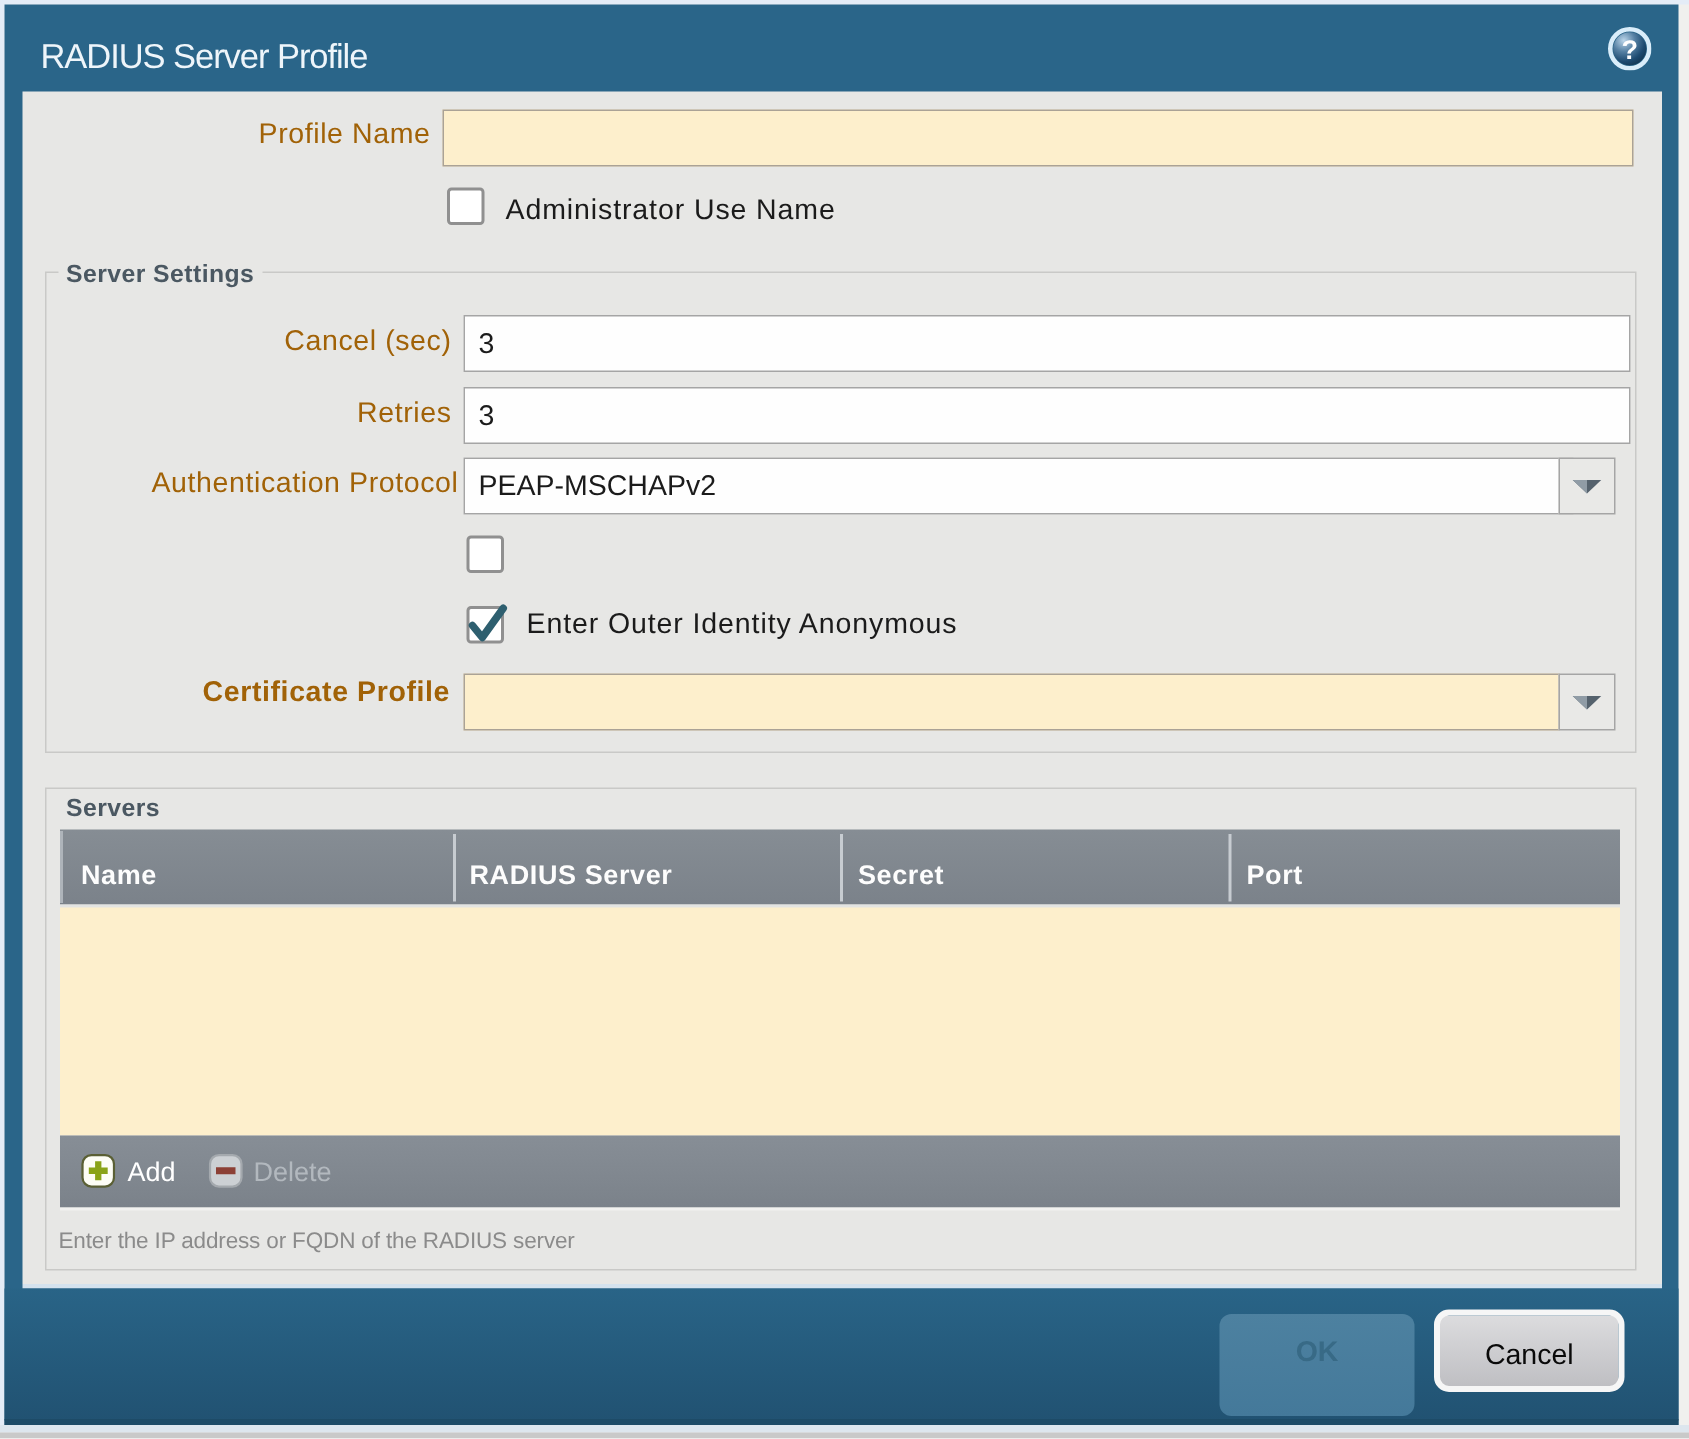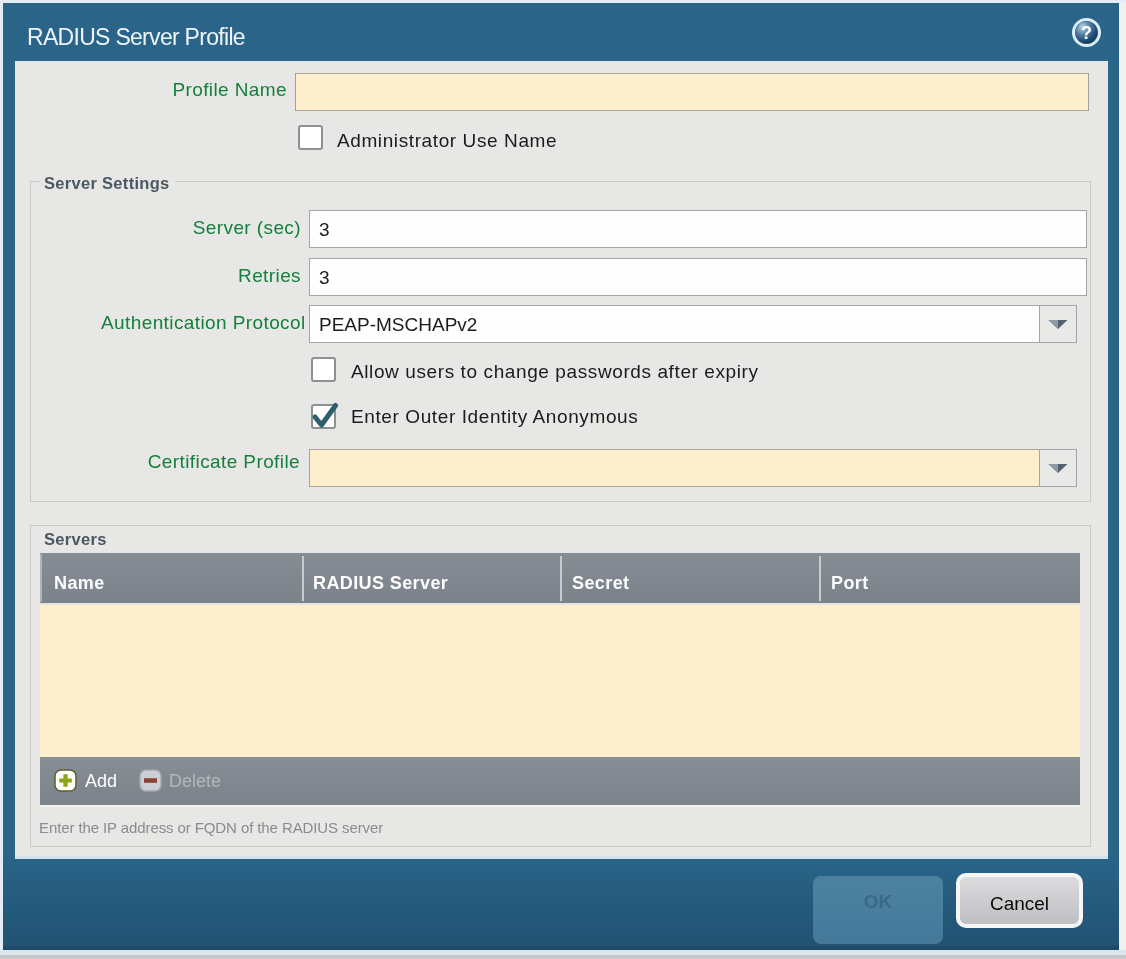--- a/index.html
+++ b/index.html
@@ -1,19 +1,19 @@
 <!DOCTYPE html>
 <html><head>
 <meta charset="utf-8">
 <style>
   html,body{margin:0;padding:0;}
   body{font-family:"Liberation Sans", sans-serif;}
   #stage{position:relative;width:1126px;height:959px;overflow:hidden;background:#f0f0ee;}
   .abs{position:absolute;}
-  .label{color:#15803d;font-size:19px;letter-spacing:0.4px;text-align:right;white-space:nowrap;}
+  .label{color:#a16207;font-size:19px;letter-spacing:0.4px;text-align:right;white-space:nowrap;}
   .cblabel{color:#1b1b1b;font-size:19px;letter-spacing:0.6px;white-space:nowrap;}
   .field{background:#fdefcc;border:1px solid #aaa296;}
   .wfield{background:#fefefe;border:1px solid #a5a5a5;}
   .cb{background:#fff;border:2px solid #909090;border-radius:3px;width:21px;height:21px;}
   .hdrtxt{font-size:18px;font-weight:bold;color:#fdfdfd;letter-spacing:0.4px;}
 </style>
 </head>
 <body>
 <div id="stage">
 
@@ -44,45 +44,44 @@
 
   <div class="abs label" style="left:87px;top:79px;width:200px;">Profile Name</div>
   <div class="abs field" style="left:295px;top:73px;width:792px;height:36px;"></div>
 
   <div class="abs cb" style="left:298px;top:125px;"></div>
   <div class="abs cblabel" style="left:337px;top:130px;">Administrator Use Name</div>
 
   <div class="abs" style="left:30px;top:181px;width:1059px;height:319px;border:1px solid #c9c9c7;"></div>
   <div class="abs" style="left:39px;top:174px;background:#e7e7e5;padding:0 5px;font-size:16.5px;font-weight:bold;color:#4b5862;letter-spacing:0.3px;">Server Settings</div>
 
-  <div class="abs label" style="left:101px;top:217px;width:200px;">Server (sec)</div>
+  <div class="abs label" style="left:101px;top:217px;width:200px;">Cancel (sec)</div>
   <div class="abs wfield" style="left:309px;top:210px;width:767px;height:36px;font-size:19px;color:#1b1b1b;line-height:37px;padding-left:9px;">3</div>
 
   <div class="abs label" style="left:101px;top:265px;width:200px;">Retries</div>
   <div class="abs wfield" style="left:309px;top:258px;width:767px;height:36px;font-size:19px;color:#1b1b1b;line-height:37px;padding-left:9px;">3</div>
 
   <div class="abs label" style="left:101px;top:312px;width:200px;">Authentication Protocol</div>
   <div class="abs wfield" style="left:309px;top:305px;width:729px;height:36px;font-size:19px;color:#1b1b1b;line-height:37px;padding-left:9px;">PEAP-MSCHAPv2</div>
   <div class="abs" style="left:1039px;top:305px;width:38px;height:38px;background:#e9e9e7;border:1px solid #a5a5a5;box-sizing:border-box;">
     <svg width="36" height="36" viewBox="0 0 36 36">
         <path d="M8.5 14 L27.5 14 L18 23 Z" fill="#55626d"></path>
         <path d="M8.5 14 L18 23 L18 14 Z" fill="#909ca6"></path>
       </svg>
   </div>
 
   <div class="abs cb" style="left:311px;top:357px;"></div>
-  <div class="abs cblabel" style="left:351px;top:361px;">Allow users to change passwords after expiry</div>
 
   <div class="abs cb" style="left:311px;top:404px;"></div>
   <svg class="abs" style="left:310px;top:402px;" width="30" height="30" viewBox="0 0 30 30">
     <path d="M5 15 L11.5 23 L25.5 3.5" fill="none" stroke="#2e5f6f" stroke-width="5" stroke-linecap="round" stroke-linejoin="round"></path>
   </svg>
   <div class="abs cblabel" style="left:351px;top:406px;">Enter Outer Identity Anonymous</div>
 
-  <div class="abs label" style="left:100px;top:451px;width:200px;">Certificate Profile</div>
+  <div class="abs label" style="left:100px;top:451px;width:200px;font-weight:bold;">Certificate Profile</div>
   <div class="abs field" style="left:309px;top:449px;width:729px;height:36px;"></div>
   <div class="abs" style="left:1039px;top:449px;width:38px;height:38px;background:#e9e9e7;border:1px solid #a5a5a5;box-sizing:border-box;">
     <svg width="36" height="36" viewBox="0 0 36 36">
         <path d="M8.5 14 L27.5 14 L18 23 Z" fill="#55626d"></path>
         <path d="M8.5 14 L18 23 L18 14 Z" fill="#909ca6"></path>
       </svg>
   </div>
 
   <div class="abs" style="left:30px;top:525px;width:1059px;height:320px;border:1px solid #c9c9c7;"></div>
   <div class="abs" style="left:39px;top:530px;background:#e7e7e5;padding:0 5px;font-size:16.5px;font-weight:bold;color:#4b5862;letter-spacing:0.3px;">Servers</div>

